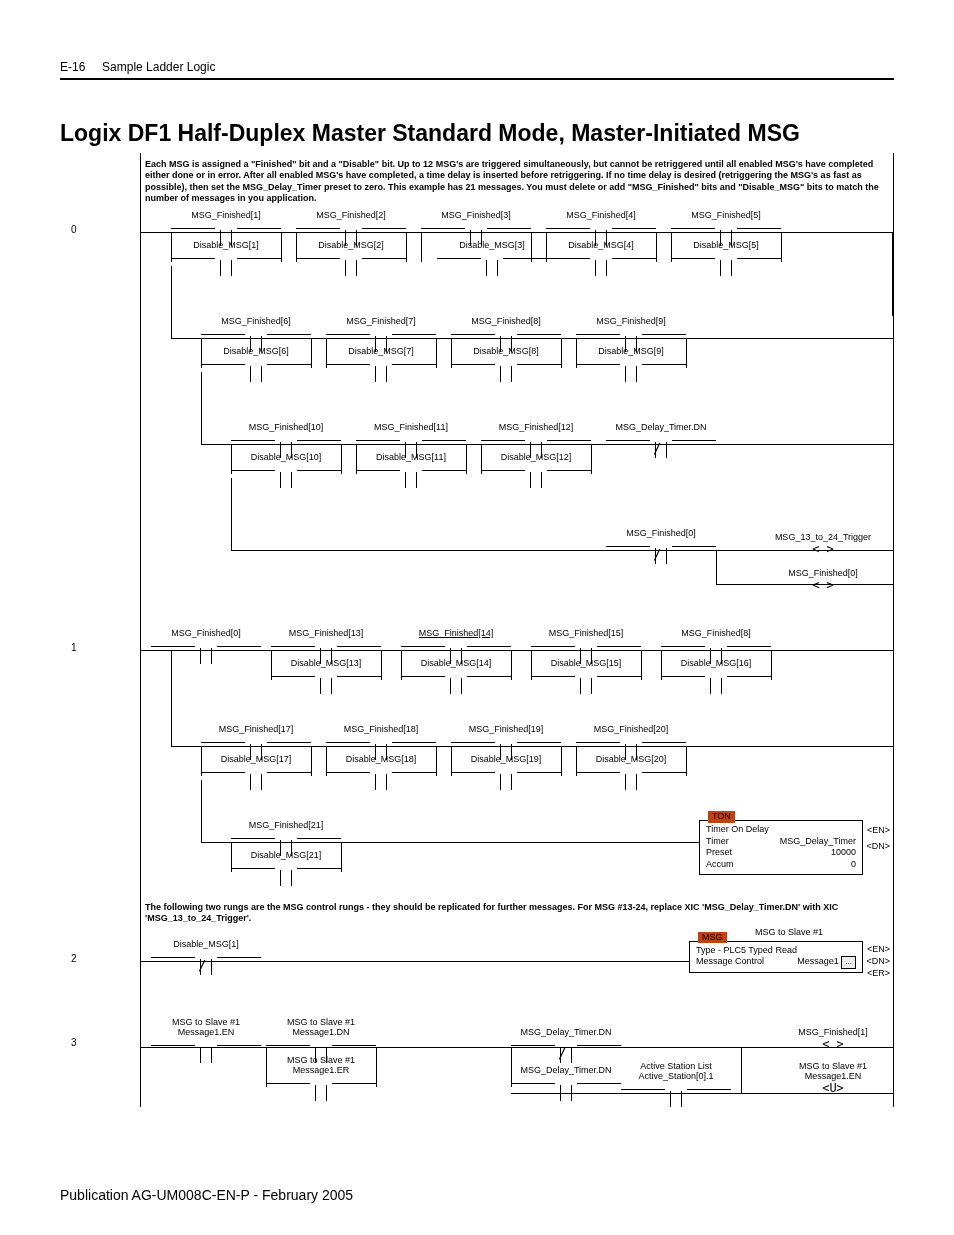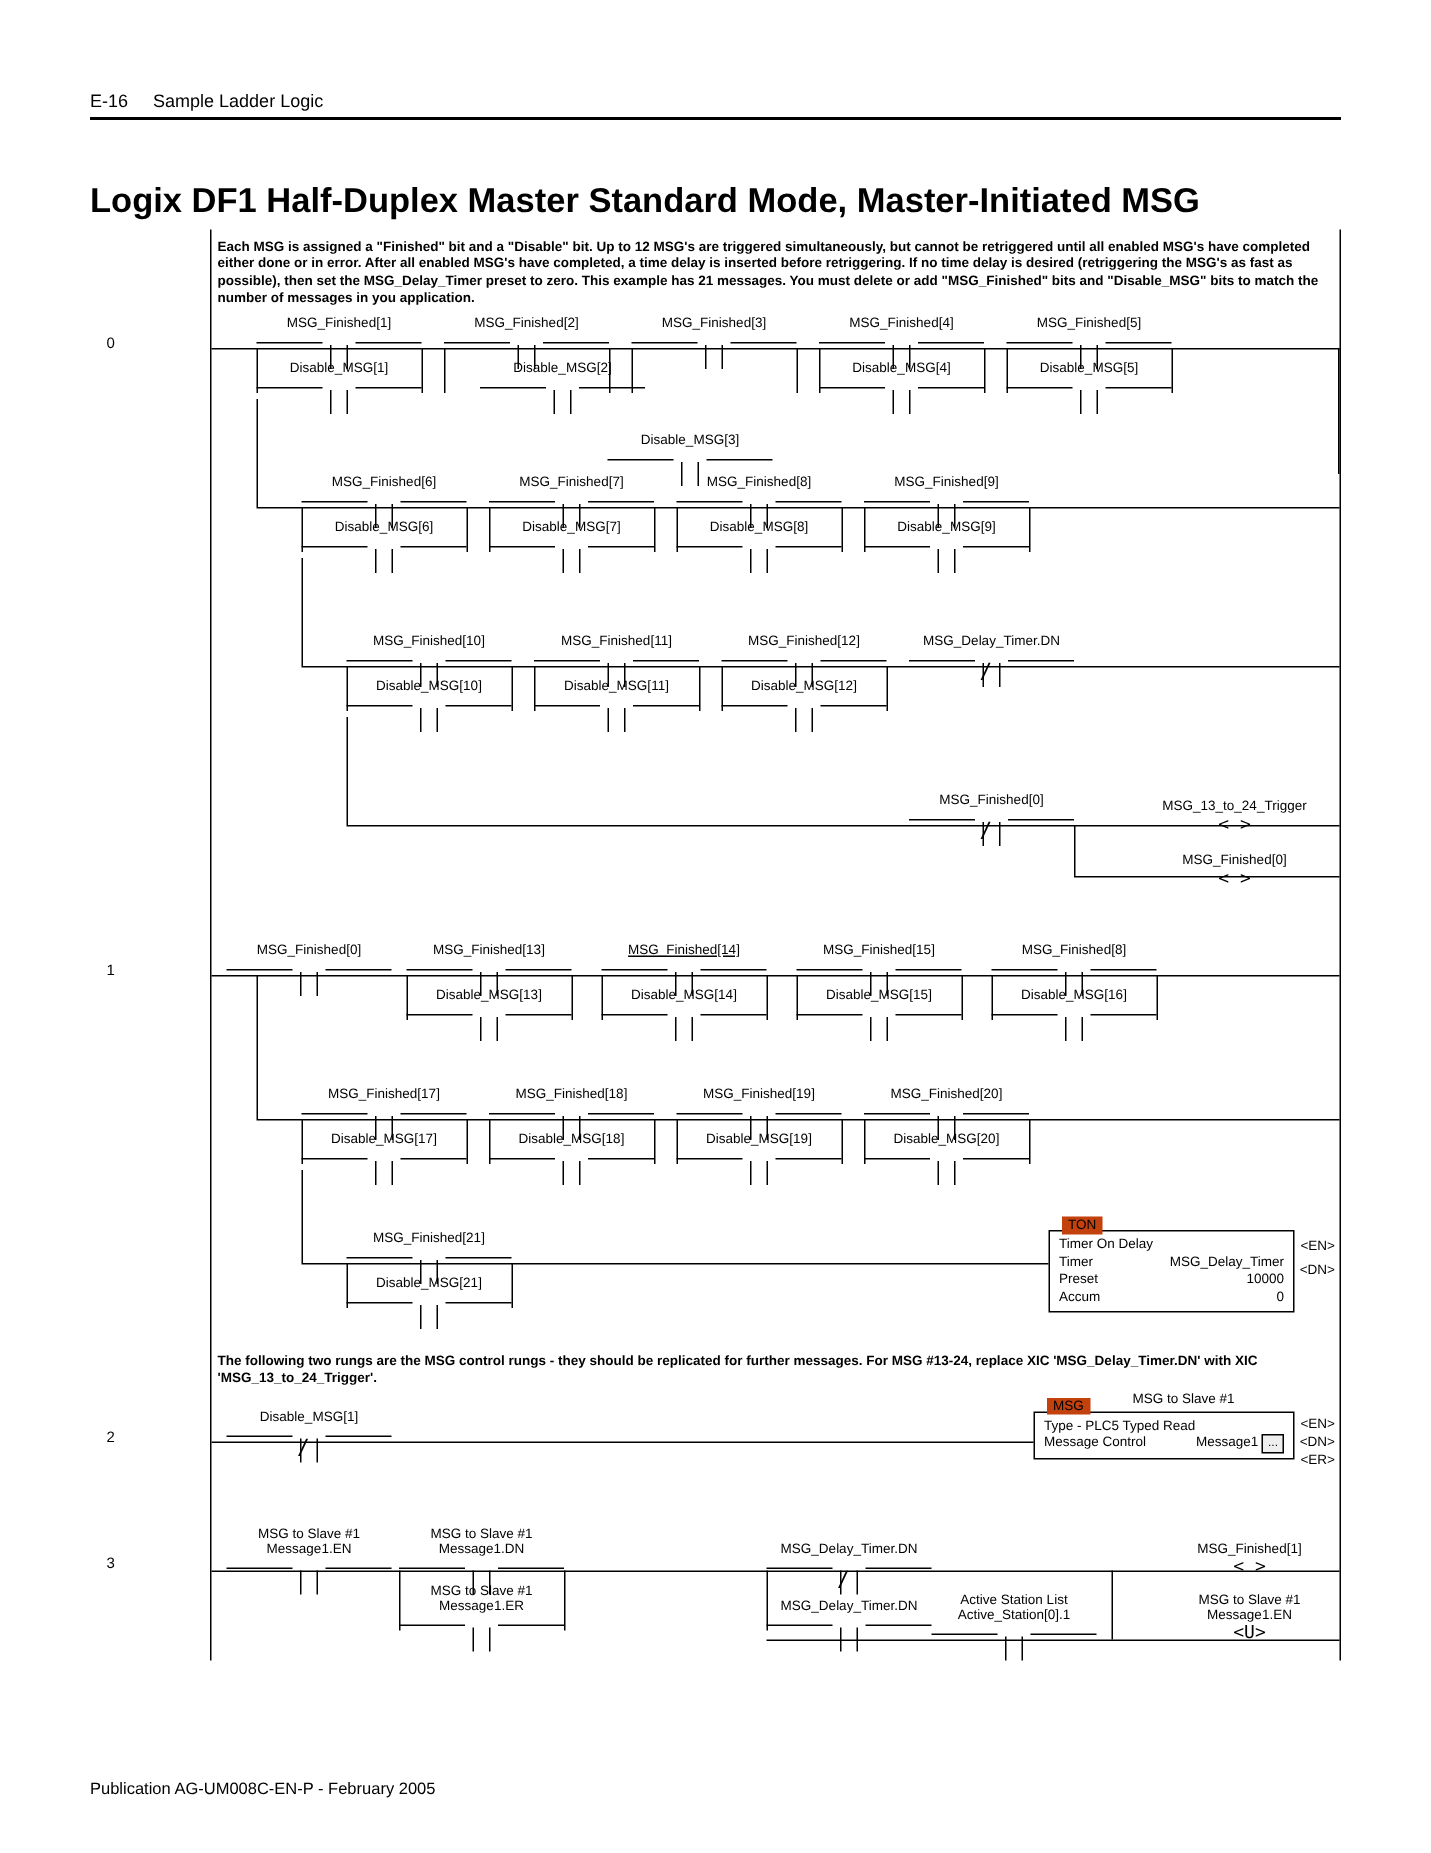--- a/index.html
+++ b/index.html
@@ -140,21 +140,21 @@
   }
   .dots{
     display:inline-block;
     border:1px solid #000;
     padding:0 3px;
     font-size:8px;
     background:#eee;
   }
   .footer{
     margin-top:80px;
-    font-size:11px;
+    font-size:14px;
   }
   .mini{position:absolute;font-size:9px;text-align:center;}
 </style>
 </head>
 <body>
 
 <div class="page">
 
   <div class="header">
     <b>E-16</b>
@@ -190,25 +190,25 @@
         </div>
       <div class="contact" style="left:530px;">
           <div class="lbl">MSG_Finished[5]</div>
           <span class="sym"><span class="g"></span></span>
         </div>
 
       <div class="contact" style="left:30px;top:30px;">
           <div class="lbl">Disable_MSG[1]</div>
           <span class="sym"><span class="g"></span></span>
         </div>
-      <div class="contact" style="left:155px;top:30px;margin-left:24px;">
+      <div class="contact" style="left:155px;top:30px;">
           <div class="lbl">Disable_MSG[2]</div>
           <span class="sym"><span class="g"></span></span>
         </div>
-      <div class="contact" style="left:264px;top:30px;margin-top:48px;">
+      <div class="contact" style="left:296px;top:30px;">
           <div class="lbl">Disable_MSG[3]</div>
           <span class="sym"><span class="g"></span></span>
         </div>
       <div class="contact" style="left:405px;top:30px;">
           <div class="lbl">Disable_MSG[4]</div>
           <span class="sym"><span class="g"></span></span>
         </div>
       <div class="contact" style="left:530px;top:30px;">
           <div class="lbl">Disable_MSG[5]</div>
           <span class="sym"><span class="g"></span></span>

